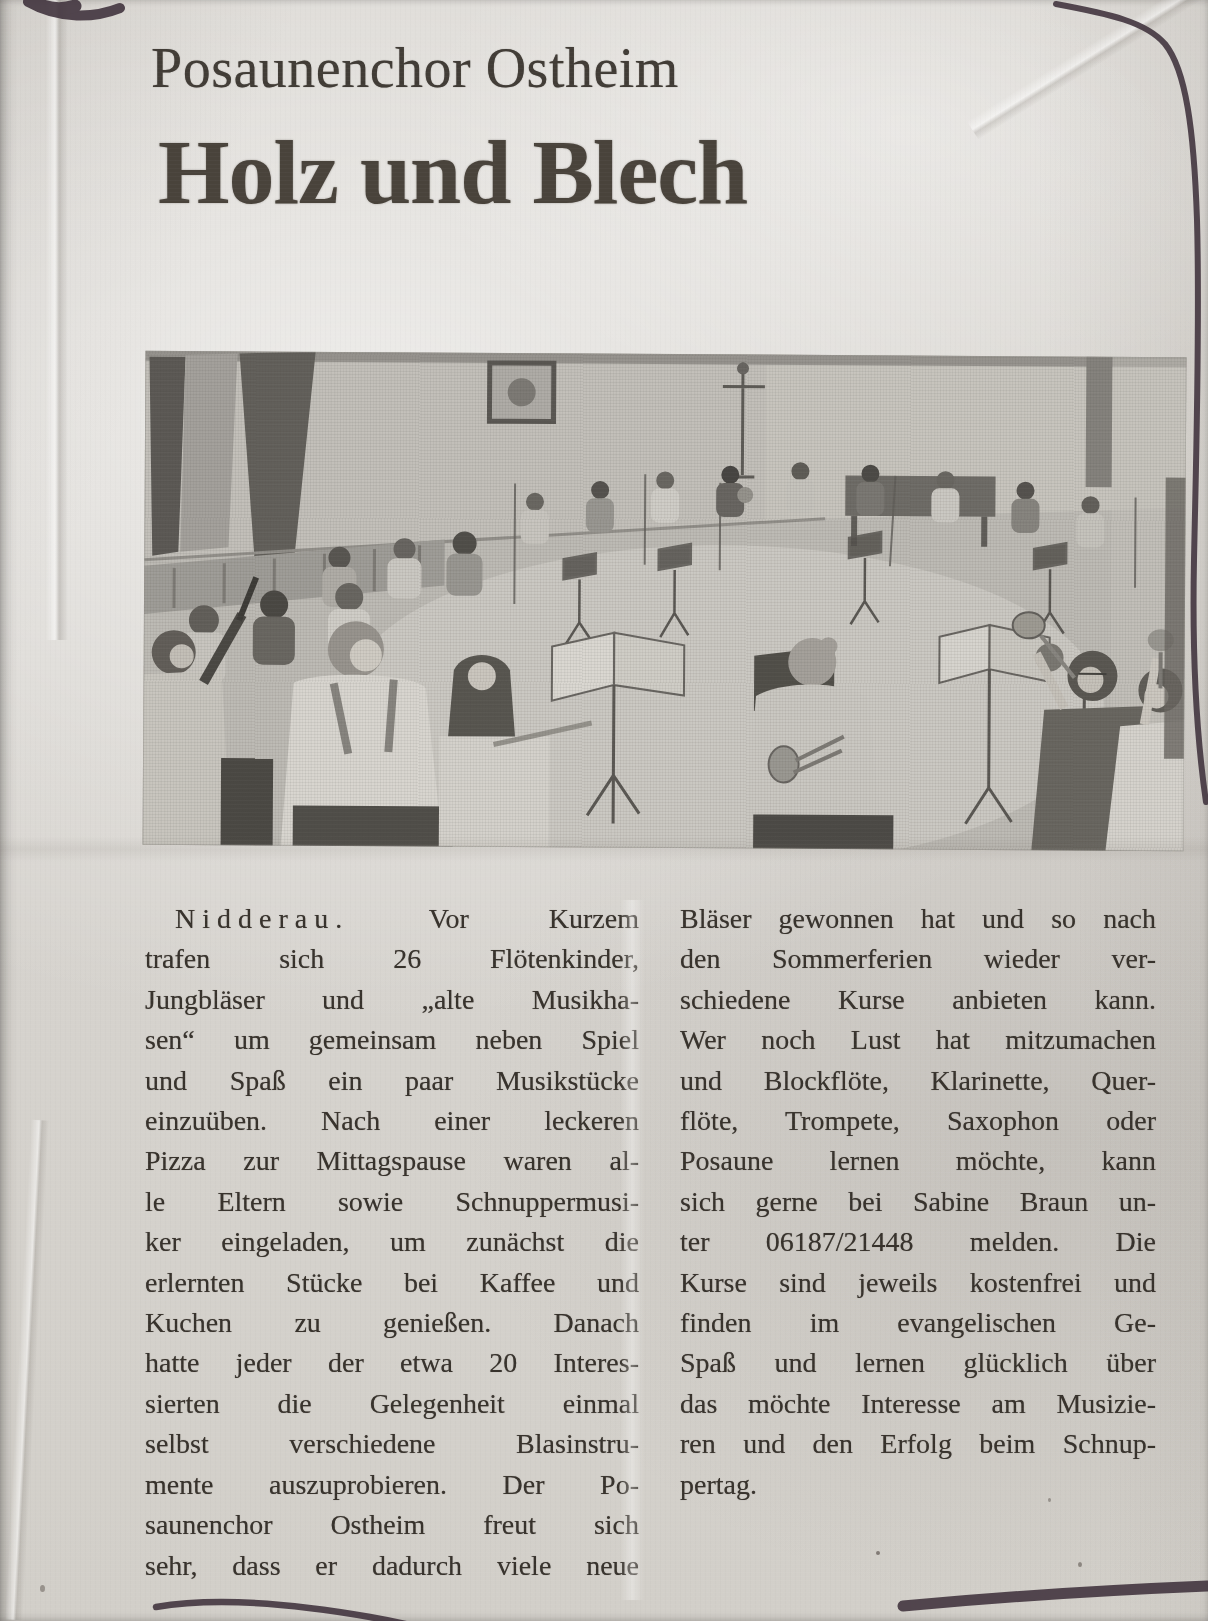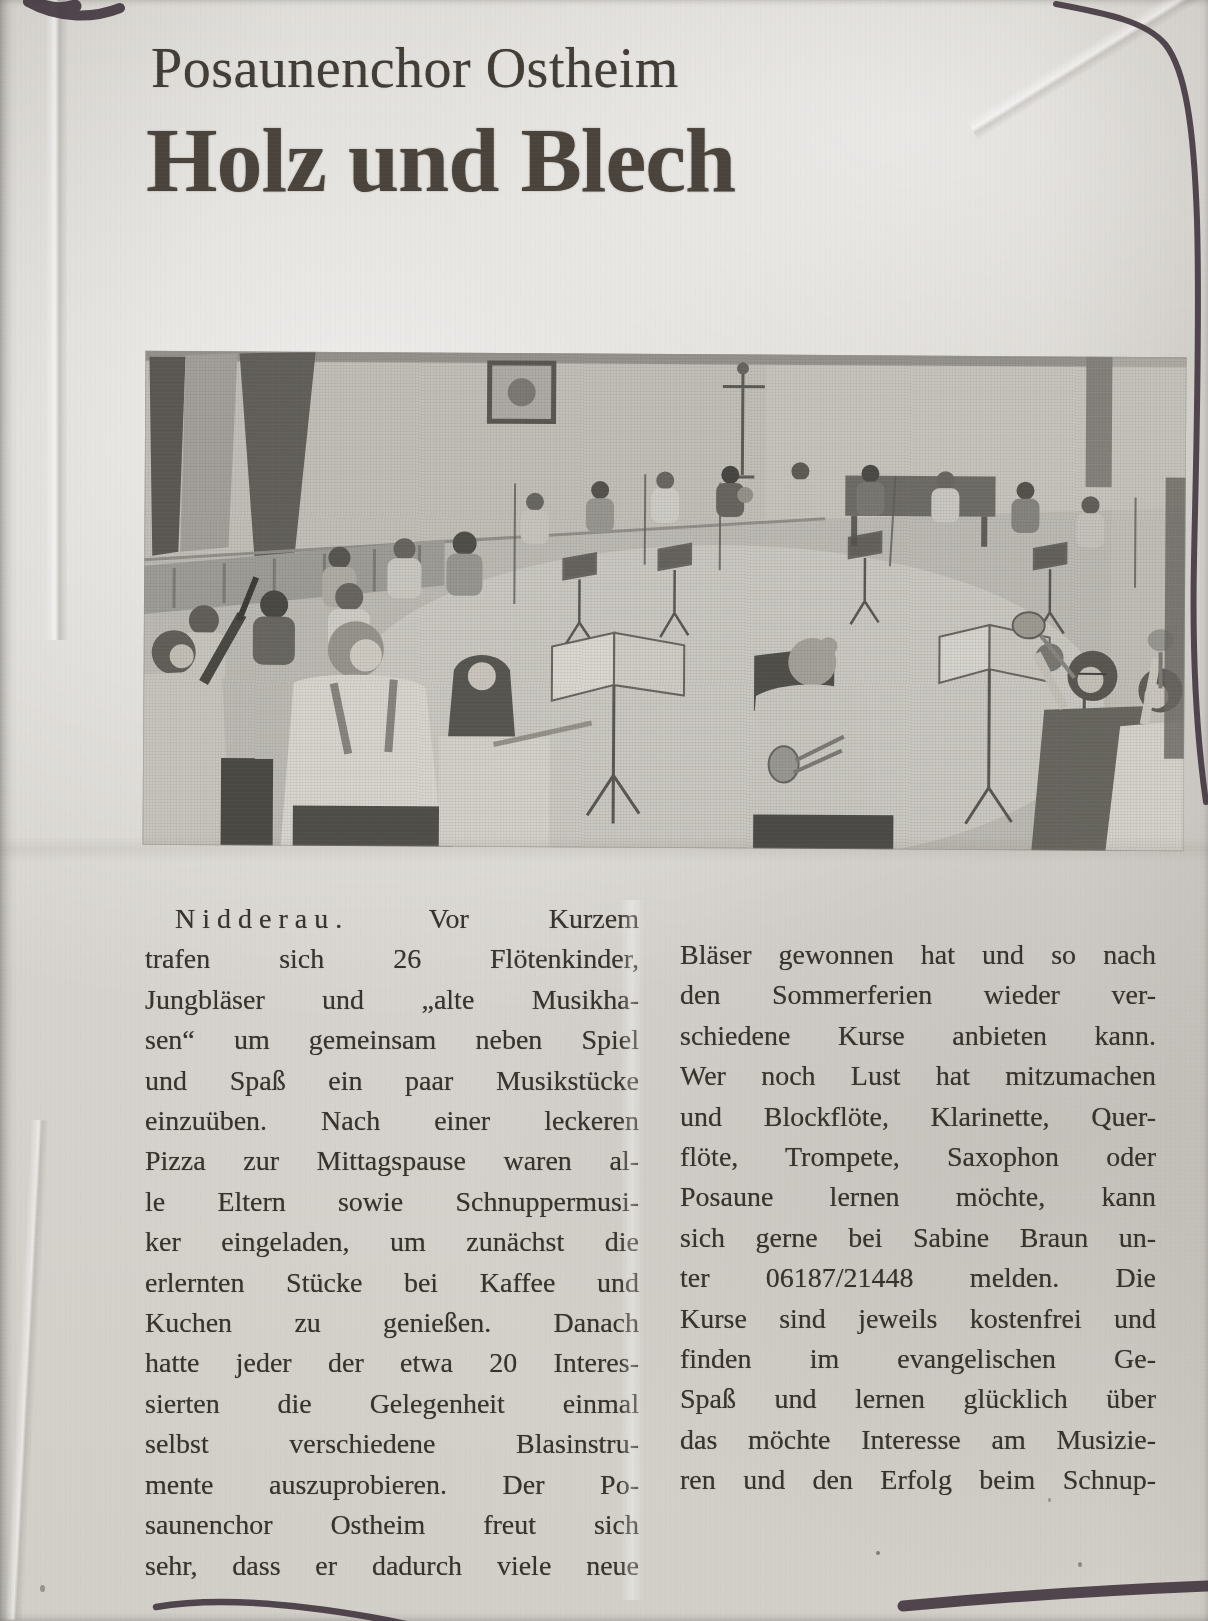--- a/index.html
+++ b/index.html
@@ -39,21 +39,21 @@
     background:linear-gradient(90deg,rgba(0,0,0,0),rgba(255,255,255,.35) 50%,rgba(0,0,0,0));}
   .speck{position:absolute;border-radius:50%;background:#5d5650;}
 
   
   .kicker{
     position:absolute;left:151px;top:42px;
     font-size:56px;line-height:52px;color:#413c36;letter-spacing:.5px;
     text-shadow:0 0 1px rgba(65,60,54,.6);
   }
   .headline{
-    position:absolute;left:146px;top:108px;margin:0;
+    position:absolute;left:146px;top:108px;margin:12px;
     font-size:92px;line-height:104px;font-weight:700;color:#49433b;
     letter-spacing:-1px;
     text-shadow:0 0 2px rgba(73,67,59,.45);
   }
   .headline span{display:block;}
 
   
   .photo{
     position:absolute;left:144px;top:354px;width:1041px;height:494px;
     transform:rotate(.35deg);
@@ -68,21 +68,21 @@
   }
   .photo-fade{position:absolute;inset:0;background:rgba(214,211,206,.14);pointer-events:none;}
 
   
   .col{
     position:absolute;top:899px;
     font-size:28px;line-height:40.4px;color:#37322c;
     text-shadow:0 0 .8px rgba(55,50,44,.55);
   }
   .col-left{left:145px;width:494px;}
-  .col-right{left:680px;width:476px;margin-top:36px;}
+  .col-right{left:680px;width:476px;}
   .jline{text-align:justify;text-align-last:justify;text-justify:inter-word;white-space:normal;}
   .lline{text-align:left;}
   .indent{text-indent:36px;}
   .firstline{text-indent:30px;}
   .dateline{letter-spacing:7px;}
   .list{display:contents;}
 
   
   .pen{position:absolute;left:0;top:0;pointer-events:none;}
 </style>
@@ -235,20 +235,21 @@
   </div>
 
   <div class="col col-left">
     <div class="jline firstline"><span class="dateline">Nidderau.</span> <span>Vor Kurzem</span></div>
     <div class="list"><div class="jline">trafen sich 26 Flötenkinder,</div><div class="jline">Jungbläser und „alte Musikha-</div><div class="jline">sen“ um gemeinsam neben Spiel</div><div class="jline">und Spaß ein paar Musikstücke</div><div class="jline">einzuüben. Nach einer leckeren</div><div class="jline">Pizza zur Mittagspause waren al-</div><div class="jline">le Eltern sowie Schnuppermusi-</div><div class="jline">ker eingeladen, um zunächst die</div><div class="jline">erlernten Stücke bei Kaffee und</div><div class="jline">Kuchen zu genießen. Danach</div><div class="jline">hatte jeder der etwa 20 Interes-</div><div class="jline">sierten die Gelegenheit einmal</div><div class="jline">selbst verschiedene Blasinstru-</div><div class="jline">mente auszuprobieren. Der Po-</div><div class="jline">saunenchor Ostheim freut sich</div><div class="jline">sehr, dass er dadurch viele neue</div></div>
   </div>
 
   <div class="col col-right">
     <div class="list"><div class="jline">Bläser gewonnen hat und so nach</div><div class="jline">den Sommerferien wieder ver-</div><div class="jline">schiedene Kurse anbieten kann.</div><div class="jline">Wer noch Lust hat mitzumachen</div><div class="jline">und Blockflöte, Klarinette, Quer-</div><div class="jline">flöte, Trompete, Saxophon oder</div><div class="jline">Posaune lernen möchte, kann</div><div class="jline">sich gerne bei Sabine Braun un-</div><div class="jline">ter 06187/21448 melden. Die</div><div class="jline">Kurse sind jeweils kostenfrei und</div><div class="jline">finden im evangelischen Ge-</div></div>
     <div class="list"><div class="jline">Spaß und lernen glücklich über</div><div class="jline">das möchte Interesse am Musizie-</div><div class="jline">ren und den Erfolg beim Schnup-</div></div>
+    <div class="lline">pertag.</div>
   </div>
 
   <div class="crease crease-v1"></div>
   <div class="crease crease-v2"></div>
   <div class="crease crease-d1"></div>
   <div class="crease crease-h1"></div>
   <div class="crease crease-h2"></div>
   <div class="speck" style="left:40px;top:1585px;width:5px;height:7px;opacity:.5;"></div>
   <div class="speck" style="left:876px;top:1551px;width:4px;height:4px;opacity:.7;"></div>
   <div class="speck" style="left:1078px;top:1562px;width:4px;height:5px;opacity:.6;"></div>

